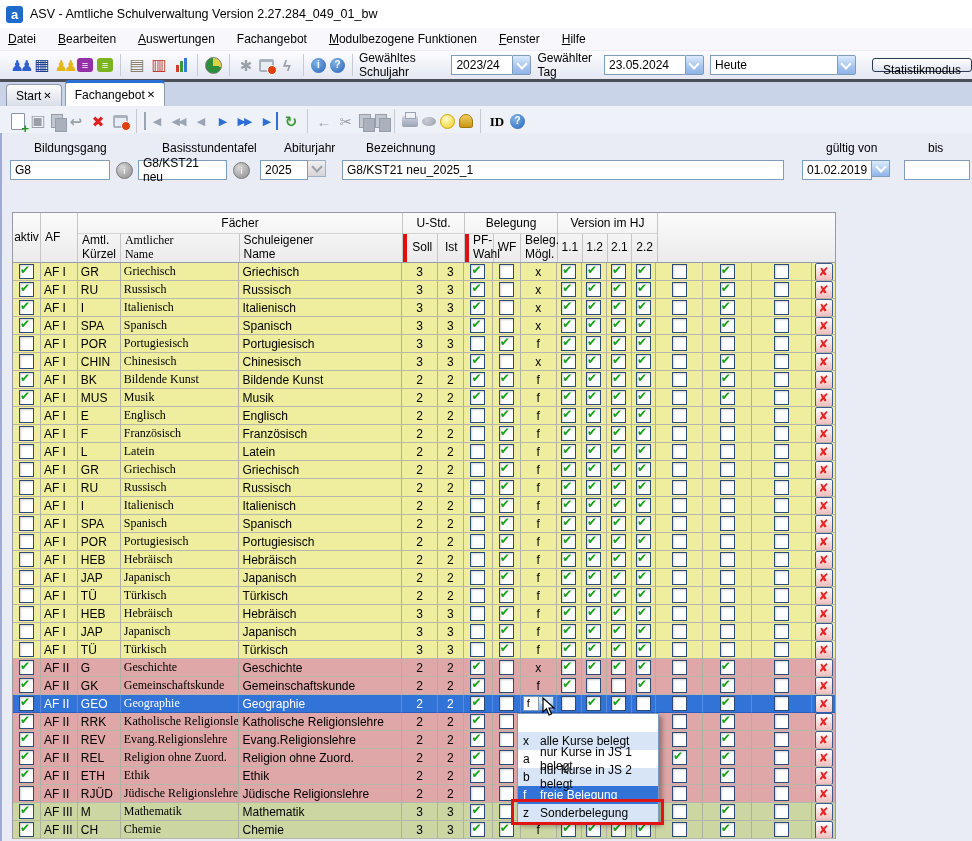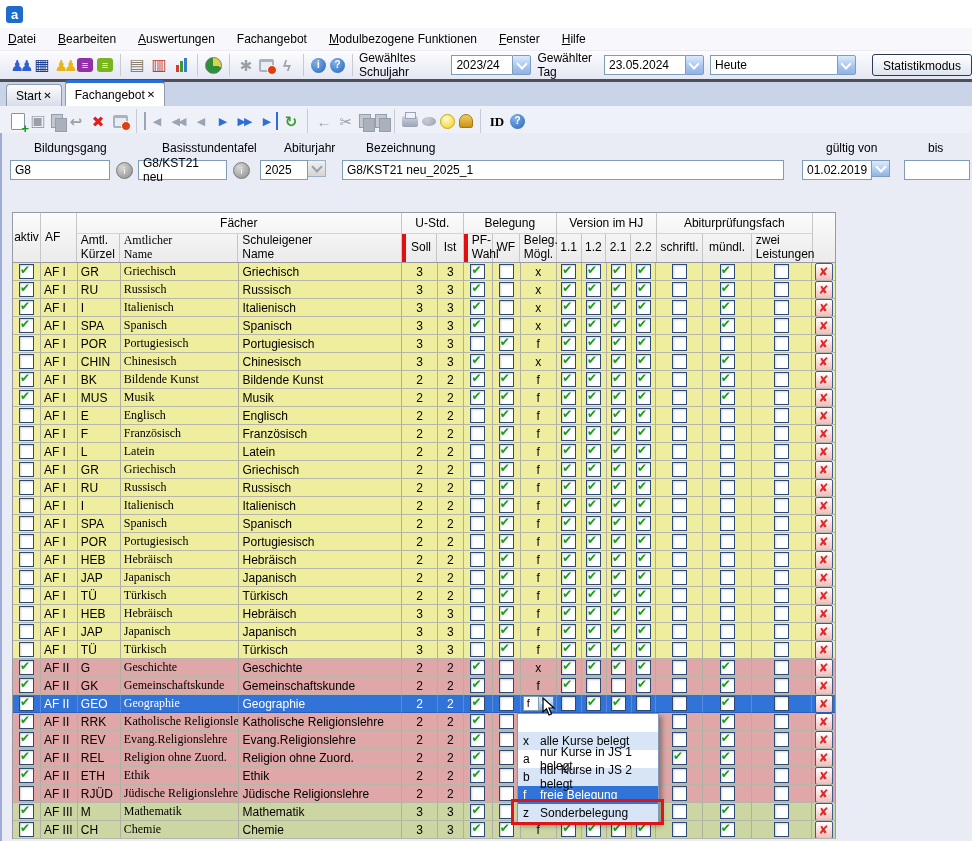--- a/index.html
+++ b/index.html
@@ -26,21 +26,21 @@
   .ic{width:18px;height:18px;display:flex;align-items:center;justify-content:center;font-size:13px;line-height:1;}
   .tb-fields{display:flex;align-items:center;gap:6px;margin-left:6px;}
   .tb-label{font-size:12px;}
   .combo{display:flex;height:20px;}
   .combo .val{background:#fff;border:1px solid #7f9db9;border-right:none;display:flex;align-items:center;
               padding:0 4px;font-size:12px;}
   .combo .btn{width:17px;background:linear-gradient(#dcebfd,#a9c6ef 55%,#8fb4e8);border:1px solid #7f9db9;
               border-radius:0 2px 2px 0;display:flex;align-items:center;justify-content:center;}
   .chev{width:6px;height:6px;border-left:2px solid #fff;border-bottom:2px solid #fff;transform:rotate(-45deg);margin-top:-3px;}
   .btn.disabled .chev{border-color:#9aa0ab;}
-  .statbtn{height:22px;padding:4px 10px;margin-left:10px;border:1px solid #2c3a55;border-radius:3px;
+  .statbtn{height:14px;padding:4px 10px;margin-left:10px;border:1px solid #2c3a55;border-radius:3px;
            background:linear-gradient(#ffffff,#dfe4f0);font-size:12px;}
 
   
   .tabbar{height:24px;background:#c9d4e8;display:flex;align-items:flex-end;padding-left:6px;gap:3px;}
   .tab{height:21px;display:flex;align-items:center;gap:2px;padding:0 9px;border:1px solid #8d99ad;border-bottom:none;
        border-radius:4px 4px 0 0;background:linear-gradient(#fdfdfd,#d9dde8);font-size:12px;}
   .tab.active{background:#fff;border-top:3px solid #2a6fd6;height:23px;}
   .tab .x{font-weight:bold;font-size:10px;}
 
   
@@ -148,20 +148,21 @@
   .redbox{position:absolute;left:511px;top:799px;width:153px;height:26px;border:3px solid #e01414;z-index:60;box-sizing:border-box;}
   .cursor{position:absolute;left:542px;top:697px;z-index:70;}
 </style>
 </head>
 <body>
 
 <div class="window" data-name="app-window">
 
   <div class="titlebar" data-name="title-bar">
     <div class="appicon" data-name="app-icon">a</div>
+    <div class="apptitle" data-name="window-title">ASV - Amtliche Schulverwaltung Version 2.27.284_049_01_bw</div>
   </div>
 
   <div class="menubar" data-name="menu-bar">
       <span class="menu-item" data-name="menu-item-datei"><u>D</u>atei</span>
       <span class="menu-item" data-name="menu-item-bearbeiten"><u>B</u>earbeiten</span>
       <span class="menu-item" data-name="menu-item-auswertungen"><u>A</u>uswertungen</span>
       <span class="menu-item" data-name="menu-item-fachangebot">Fachangebot</span>
       <span class="menu-item" data-name="menu-item-modulbezogene-funktionen"><u>M</u>odulbezogene Funktionen</span>
       <span class="menu-item" data-name="menu-item-fenster"><u>F</u>enster</span>
       <span class="menu-item" data-name="menu-item-hilfe"><u>H</u>ilfe</span>
@@ -339,29 +340,20 @@
         </div>
         <div class="thgroup" style="width:100px">
           <div class="g-top" data-name="group-header-angebot-hj">Version im HJ</div>
           <div class="g-cols">
             <div class="th ch" data-name="col-header-11">1.1</div>
             <div class="th ch" data-name="col-header-12">1.2</div>
             <div class="th ch" data-name="col-header-21">2.1</div>
             <div class="th ch" data-name="col-header-22">2.2</div>
           </div>
         </div>
-        <div class="thgroup" style="width:156px">
-          <div class="g-top" data-name="group-header-abiturpruefungsfach">Abiturprüfungsfach</div>
-          <div class="g-cols">
-            <div class="th c10" data-name="col-header-schriftl">schriftl.</div>
-            <div class="th c11" data-name="col-header-muendl">mündl.</div>
-            <div class="th c12 leftal" data-name="col-header-zwei-leistungen">zwei
-Leistungen</div>
-          </div>
-        </div>
         <div class="th c13" data-name="col-header-delete"></div>
       </div>
       <div class="tbody" data-name="table-body">
           <div class="trow row-y" data-name="table-row">
             <div class="td c0 ctr">
               <div class="cb on" data-name="aktiv-checkbox"></div>
             </div>
             <div class="td c1" data-name="af-cell">AF I</div>
             <div class="td c2" data-name="kuerzel-cell">GR</div>
             <div class="td c3" data-name="amtlicher-name-cell">Griechisch</div>

